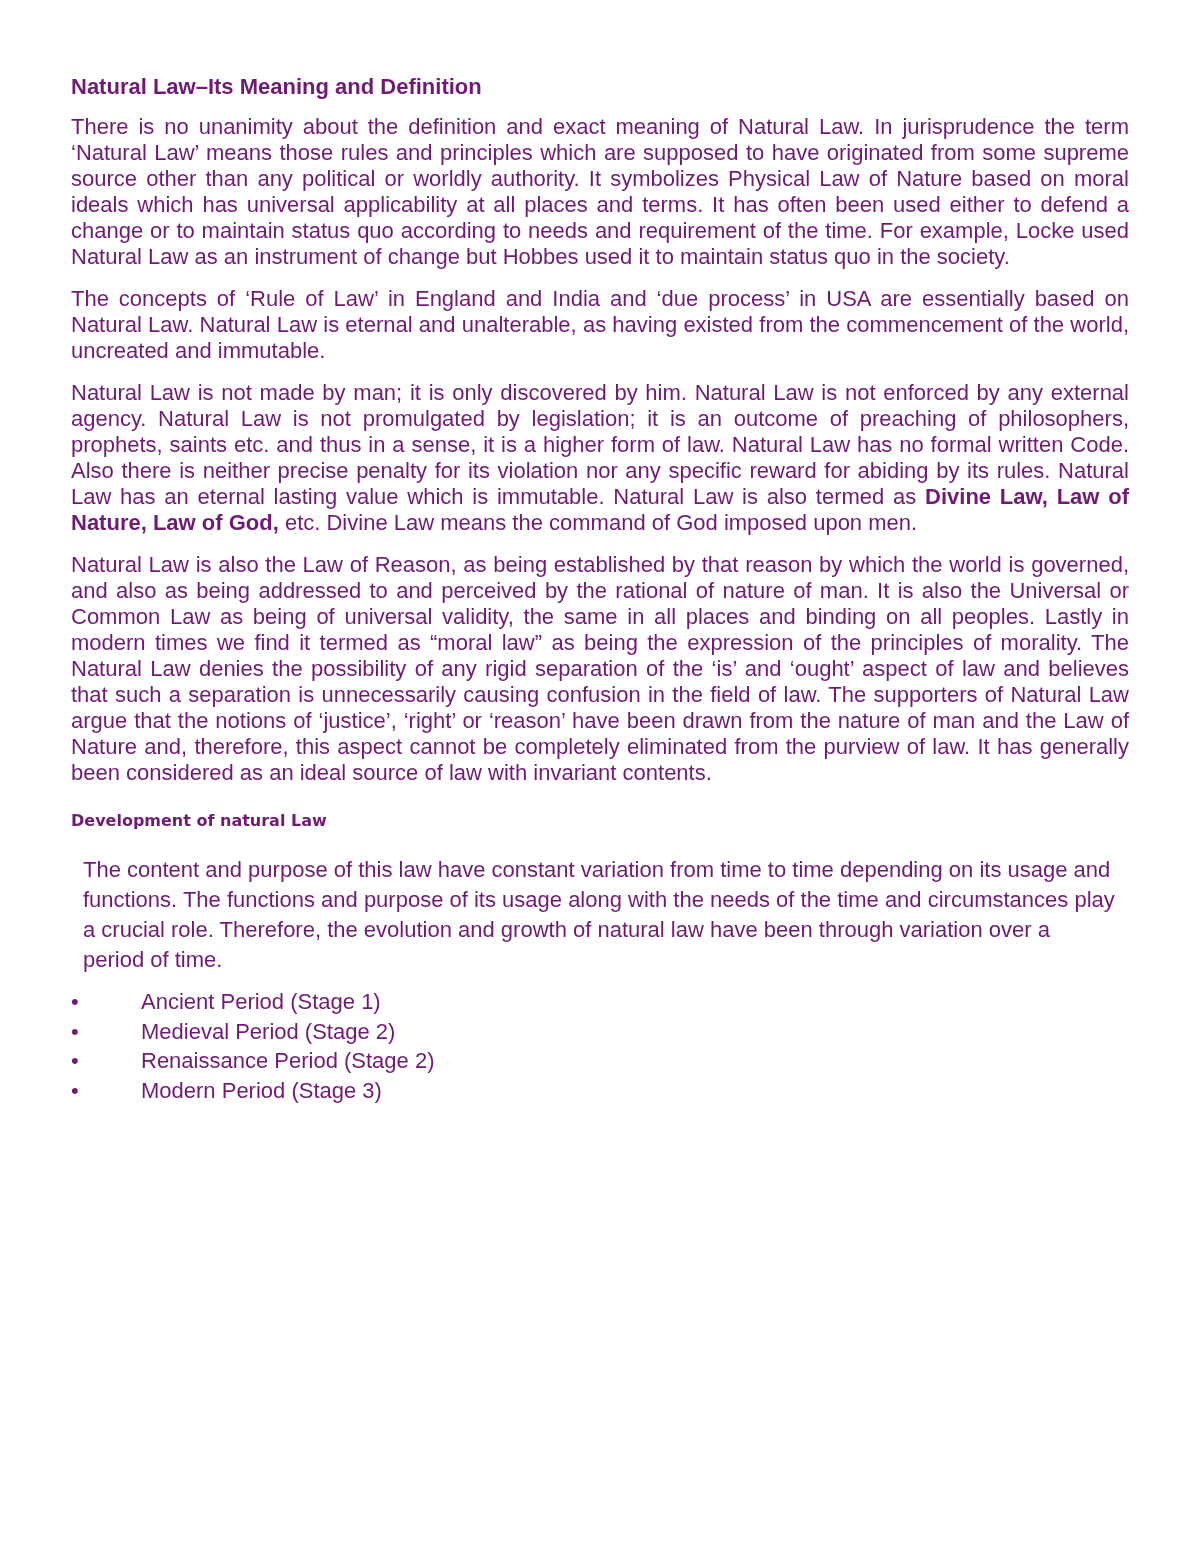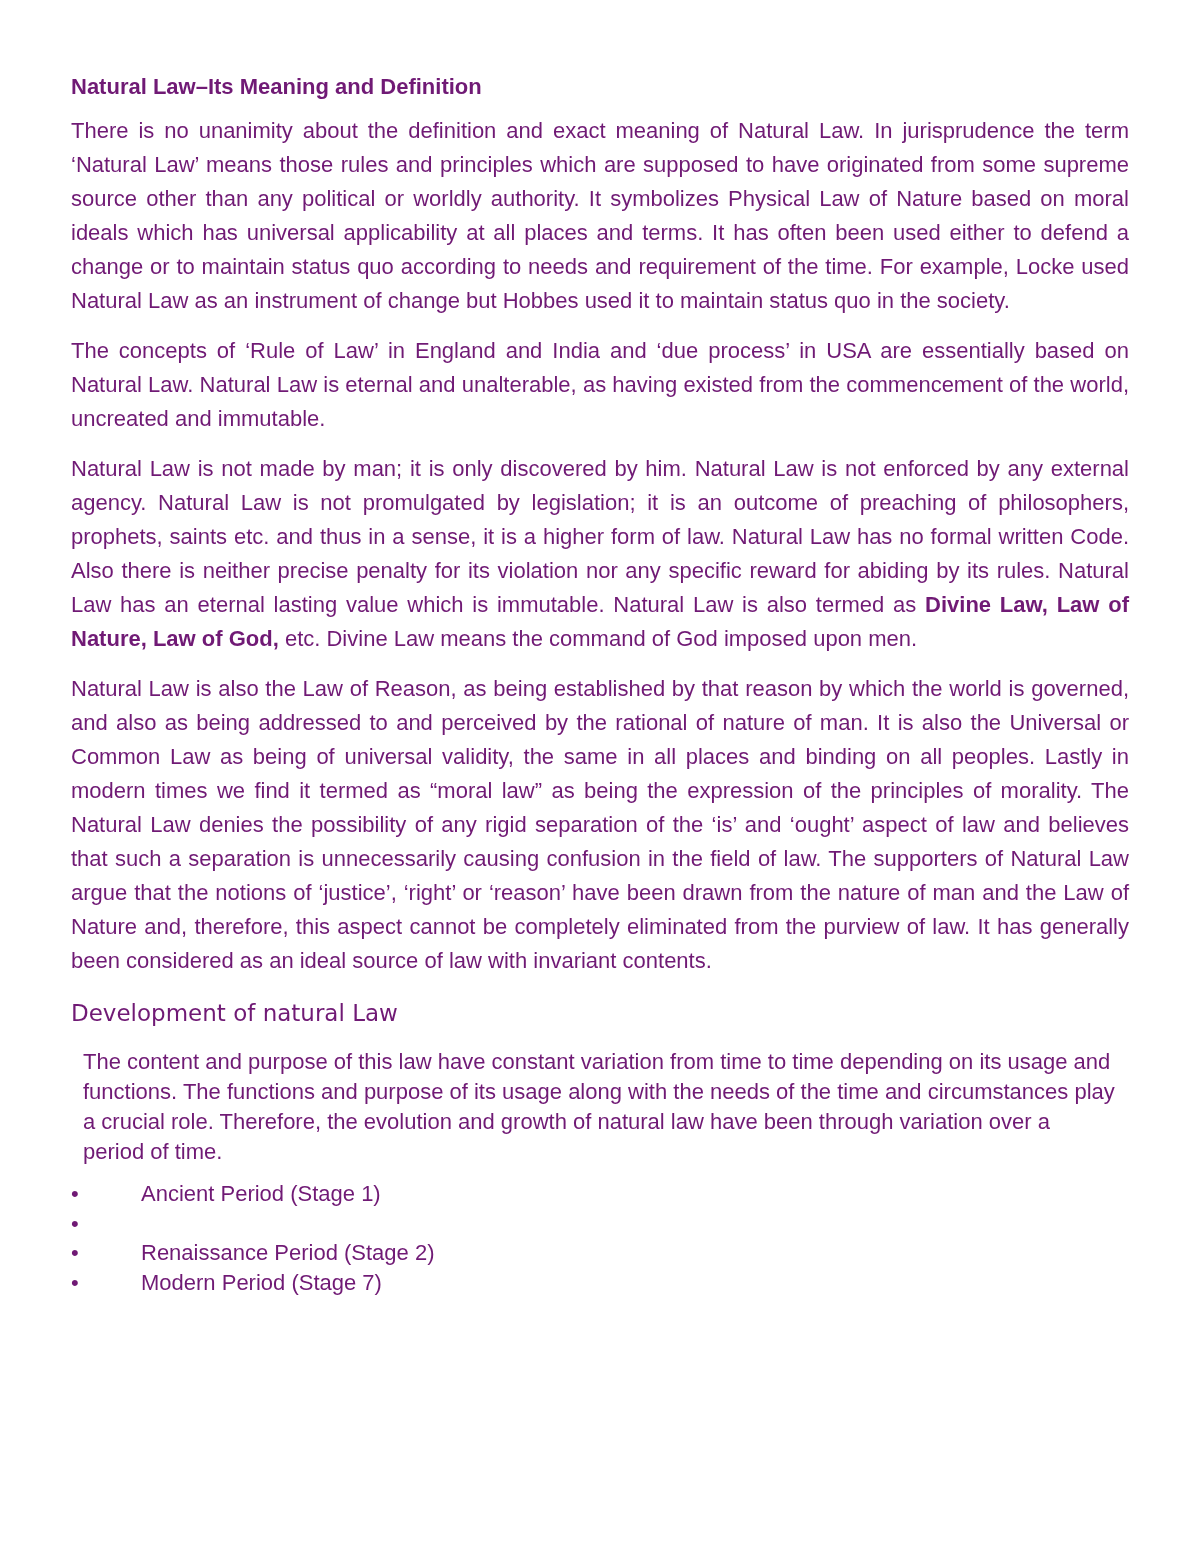--- a/index.html
+++ b/index.html
@@ -1,20 +1,20 @@
 <!DOCTYPE html>
 <html><head>
 <meta charset="utf-8">
 <style>
   html, body { margin: 0; padding: 0; background: #ffffff; }
   body { width: 1200px; height: 1553px; position: relative; overflow: hidden; }
   .page { position: absolute; left: 71px; top: 72px; width: 1058px; color: #701a75; font-family: "Liberation Sans", sans-serif; }
   .h1 { font-weight: bold; font-size: 22px; line-height: 30px; margin: 0 0 12px 0; }
-  .p { font-size: 22px; line-height: 34px; text-align: justify; margin: 0 0 16px 0; }
-  .h2 { font-family: "DejaVu Sans", sans-serif; font-weight: normal; font-size: 23px; line-height: 32px; margin: 19px 0 18px 0; }
+  .p { font-size: 22px; line-height: 26px; text-align: justify; margin: 0 0 16px 0; }
+  .h2 { font-family: "DejaVu Sans", sans-serif; font-weight: bold; font-size: 16px; line-height: 32px; margin: 19px 0 18px 0; }
   .p2 { font-size: 22px; line-height: 30px; margin: 12px; }
   ul.periods { list-style: none; margin: 0; padding: 0; }
   ul.periods li { font-size: 22px; line-height: 29.5px; display: flex; }
   .bullet { width: 70px; display: inline-block; }
   b { font-weight: bold; }
 </style>
 </head>
 <body>
 
 <div class="page">
@@ -30,23 +30,24 @@
   <div class="h2">Development of natural Law</div>
   <p class="p2">The content and purpose of this law have constant variation from time to time depending on its usage and functions. The functions and purpose of its usage along with the needs of the time and circumstances play a crucial role. Therefore, the evolution and growth of natural law have been through variation over a period of time.</p>
 
   <ul class="periods">
     <li>
         <span class="bullet">•</span>
         <span>Ancient Period (Stage 1)</span>
       </li>
     <li>
         <span class="bullet">•</span>
+        <span>Medieval Period (Stage 2)</span>
       </li>
     <li>
         <span class="bullet">•</span>
         <span>Renaissance Period (Stage 2)</span>
       </li>
     <li>
         <span class="bullet">•</span>
-        <span>Modern Period (Stage 7)</span>
+        <span>Modern Period (Stage 3)</span>
       </li>
   </ul>
 </div>
 
 </body></html>

